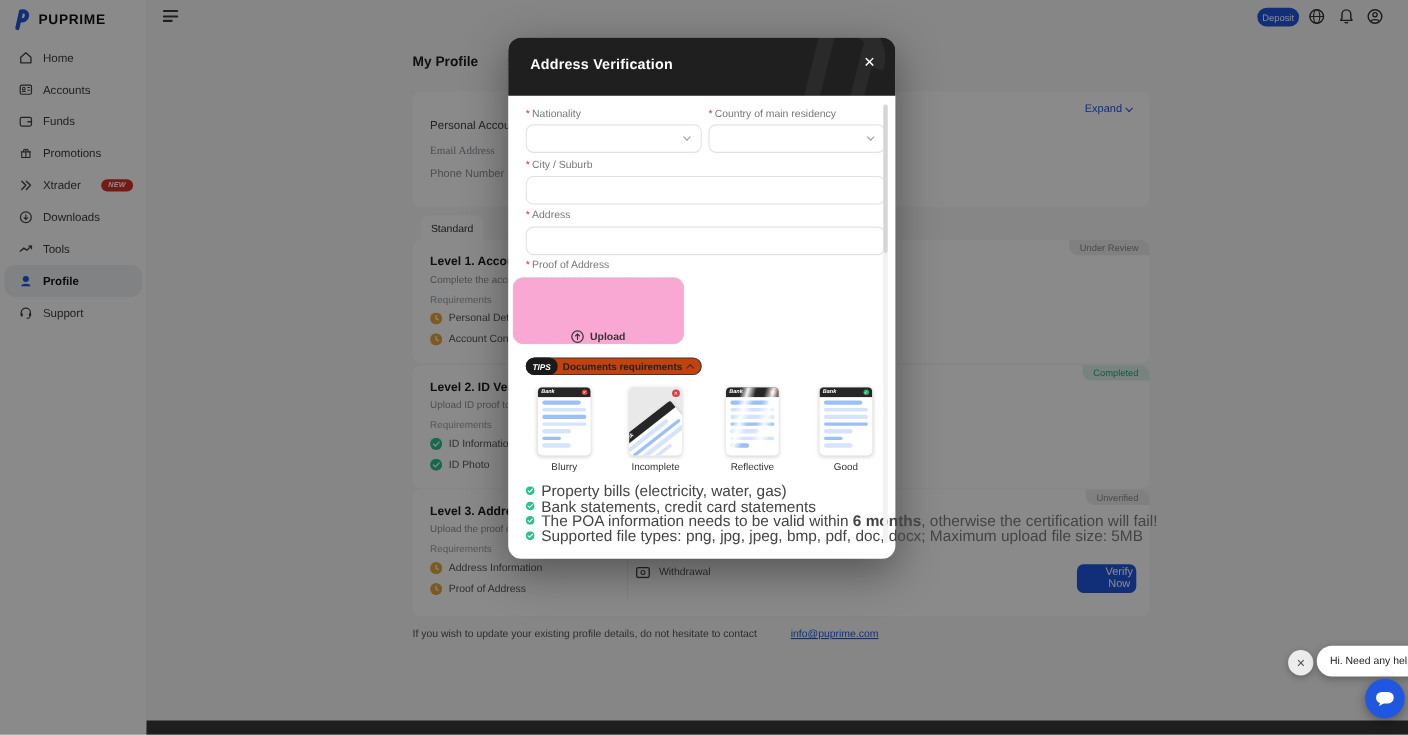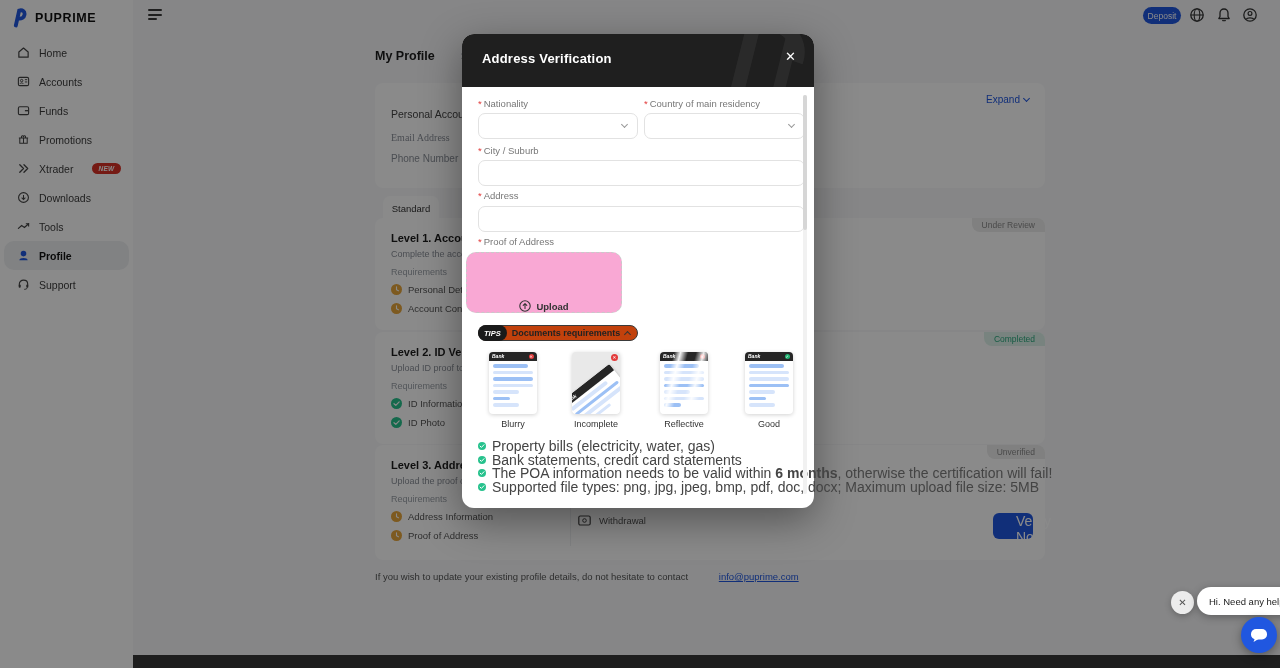--- a/index.html
+++ b/index.html
@@ -51,21 +51,21 @@
   .lv-badge { position:absolute; top:0; right:0; height:14px; padding:0 10px; font-size:8.5px; display:flex; align-items:center;
     border-radius:0 8px 0 8px; background:#ececec; color:#8a8a8a; white-space:nowrap; }
   .lv-badge.green { background:#def3ea; color:#2aa87e; }
   .lv-title { position:absolute; left:16px; top:14px; font-size:11px; font-weight:bold; color:#1c1c1c; white-space:nowrap; }
   .lv-desc { position:absolute; left:16px; top:31px; font-size:9px; color:#8a8f98; white-space:nowrap; }
   .lv-req { position:absolute; left:16px; top:49px; font-size:9px; color:#9aa0a8; }
   .req-item { position:absolute; left:16px; display:flex; align-items:center; gap:6px; font-size:9.5px; color:#555; white-space:nowrap; }
   .req-item.i0 { top:66px; } .req-item.i1 { top:85px; }
   .v-div { position:absolute; left:195px; top:14px; bottom:14px; border-left:1px solid #eef0f2; }
   .unlock-row { position:absolute; left:203px; top:70px; display:flex; align-items:center; gap:8px; font-size:9.5px; color:#555; }
-  .verify-btn { position:absolute; right:12px; top:68px; width:40px; height:26px; background:#2057e0; color:#fff; font-size:14px;
+  .verify-btn { position:absolute; right:12px; top:68px; width:54px; height:26px; background:#2057e0; color:#fff; font-size:10px;
     border:none; border-radius:6px; cursor:pointer; font-family:inherit;padding-left:23px; }
 
   .footer-note { position:absolute; left:375px; top:571px; font-size:9.5px; color:#555; z-index:2; white-space:nowrap; }
   .footer-note a { color:#2057e0; text-decoration:underline; cursor:pointer;margin-left:28px; }
 
   .bottom-strip { position:absolute; left:133px; right:0; bottom:0; height:13px; background:#383838; z-index:3; }
 
   
   .overlay { position:absolute; inset:0; background:rgba(0,0,0,.46); z-index:40; }
 

